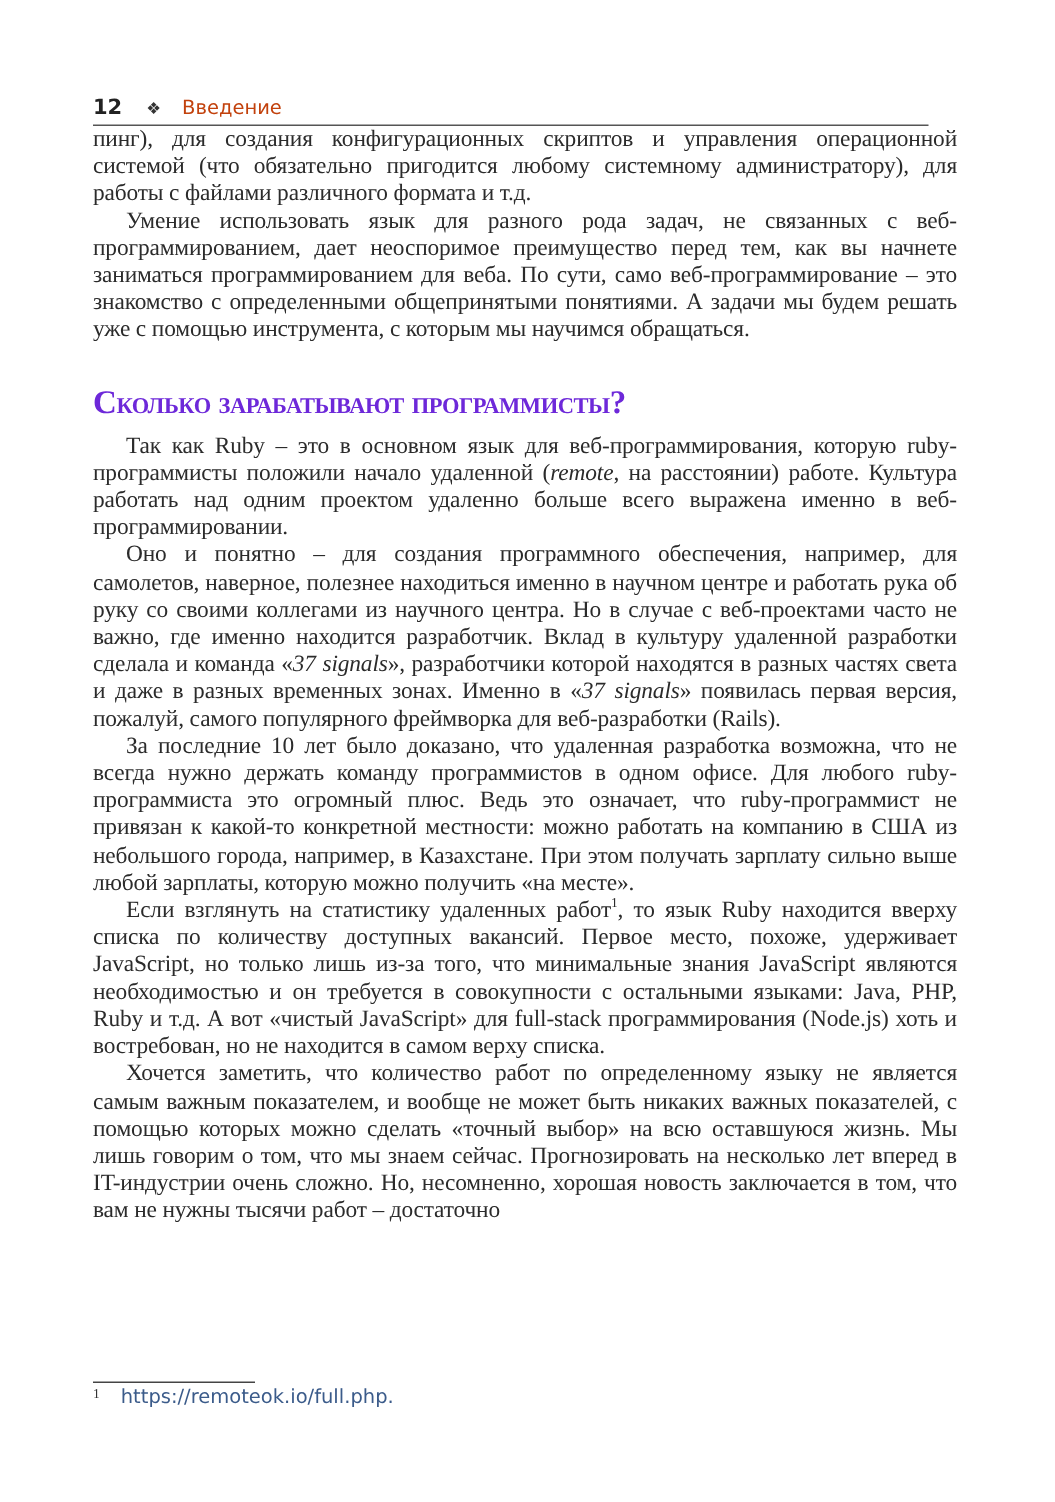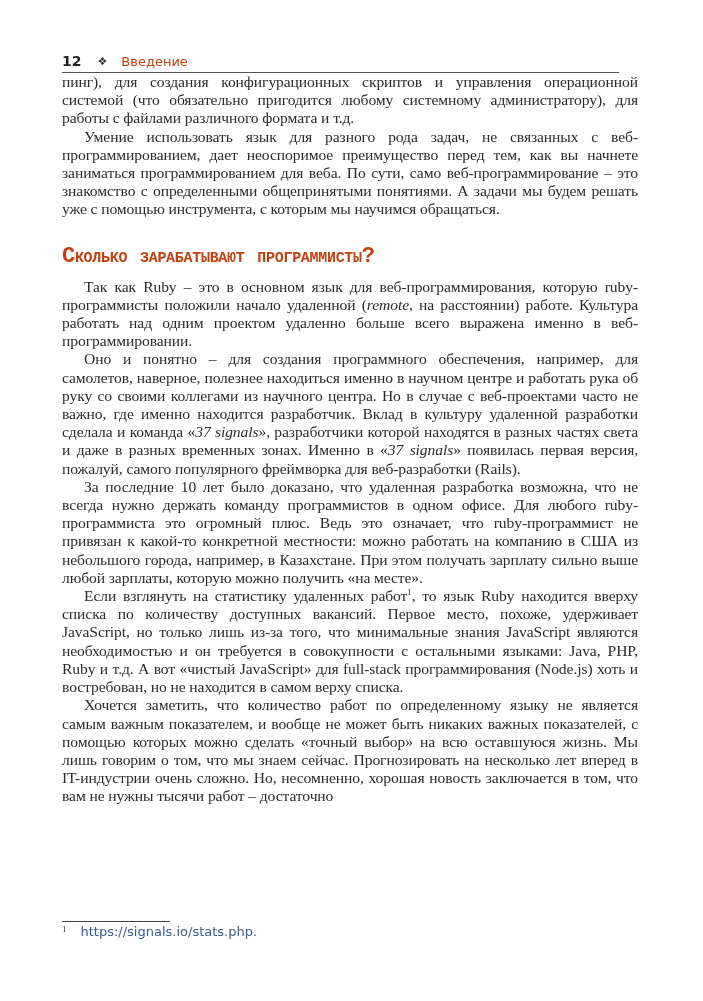--- a/index.html
+++ b/index.html
@@ -1,41 +1,41 @@
 <!DOCTYPE html>
 <html><head>
 <meta charset="utf-8">
 <style>
   html, body { margin: 0; padding: 0; background: #ffffff; }
   body { width: 703px; height: 1001px; position: relative; overflow: hidden; }
   .page {
-    position: absolute; left: 62px; top: 50px; width: 576px;
+    position: absolute; left: 62px; top: 61px; width: 576px;
     color: #2b2b2b;
     font-family: "Liberation Serif", "DejaVu Serif", serif;
   }
   .running-head {
     display: flex; align-items: center; height: 22px;
     border-bottom: 1px solid #555; width: 557px;
     font-family: "DejaVu Sans", "Liberation Sans", sans-serif;
     font-size: 13px; color: #333;
   }
   .page-num { font-weight: bold; font-size: 14px; color: #222; }
   .ornament { margin: 0 14px 0 16px; font-size: 11px; color: #333; }
   .chapter { color: #c2410c; }
   .body-text {
     font-size: 15.6px; line-height: 18.2px;
     text-align: justify; letter-spacing: -0.1px;
   }
   .body-text p { margin: 0; text-indent: 22px; }
   .body-text p.noindent { text-indent: 0; }
   .heading {
     margin: 25px 0 8px 0;
-    font-family: Liberation Mono, monospace;
+    font-family: Liberation Serif, serif;
     font-weight: bold; font-size: 22px; line-height: 26px;
-    font-variant: small-caps; color: #c2410c; letter-spacing: -0.3px;
+    font-variant: small-caps; color: #6d28d9; letter-spacing: -0.3px;
   }
   em { }
   sup { font-size: 9px; line-height: 0; }
   .footnote-rule {
     position: absolute; left: 62px; top: 921px; width: 108px;
     border-top: 1px solid #444;
   }
   .footnote {
     position: absolute; left: 62px; top: 924px;
     font-family: "DejaVu Sans", "Liberation Sans", sans-serif;
@@ -63,14 +63,14 @@
     <p><span>Так как Ruby – это в основном язык для веб-программирования, которую ruby-программисты положили начало удаленной (</span><em>remote</em><span>, на расстоянии) работе. Культура работать над одним проектом удаленно больше всего выражена именно в веб-программировании.</span></p>
     <p><span>Оно и понятно – для создания программного обеспечения, например, для самолетов, наверное, полезнее находиться именно в научном центре и работать рука об руку со своими коллегами из научного центра. Но в случае с веб-проектами часто не важно, где именно находится разработчик. Вклад в культуру удаленной разработки сделала и команда «</span><em>37 signals</em><span>», разработчики которой находятся в разных частях света и даже в разных временных зонах. Именно в «</span><em>37 signals</em><span>» появилась первая версия, пожалуй, самого популярного фреймворка для веб-разработки (Rails).</span></p>
     <p>За последние 10 лет было доказано, что удаленная разработка возможна, что не всегда нужно держать команду программистов в одном офисе. Для любого ruby-программиста это огромный плюс. Ведь это означает, что ruby-программист не привязан к какой-то конкретной местности: можно работать на компанию в США из небольшого города, например, в Казахстане. При этом получать зарплату сильно выше любой зарплаты, которую можно получить «на месте».</p>
     <p><span>Если взглянуть на статистику удаленных работ</span><sup>1</sup><span>, то язык Ruby находится вверху списка по количеству доступных вакансий. Первое место, похоже, удерживает JavaScript, но только лишь из-за того, что минимальные знания JavaScript являются необходимостью и он требуется в совокупности с остальными языками: Java, PHP, Ruby и т.д. А вот «чистый JavaScript» для full-stack программирования (Node.js) хоть и востребован, но не находится в самом верху списка.</span></p>
     <p>Хочется заметить, что количество работ по определенному языку не является самым важным показателем, и вообще не может быть никаких важных показателей, с помощью которых можно сделать «точный выбор» на всю оставшуюся жизнь. Мы лишь говорим о том, что мы знаем сейчас. Прогнозировать на несколько лет вперед в IT-индустрии очень сложно. Но, несомненно, хорошая новость заключается в том, что вам не нужны тысячи работ – достаточно</p>
   </div>
 </div>
 
 <div class="footnote-rule"></div>
 <div class="footnote">
-  <span class="fn-mark">1</span><a>https://signals.io/stats.php.</a>
+  <span class="fn-mark">1</span><a>https://remoteok.io/full.php.</a>
 </div>
 
 </body></html>

